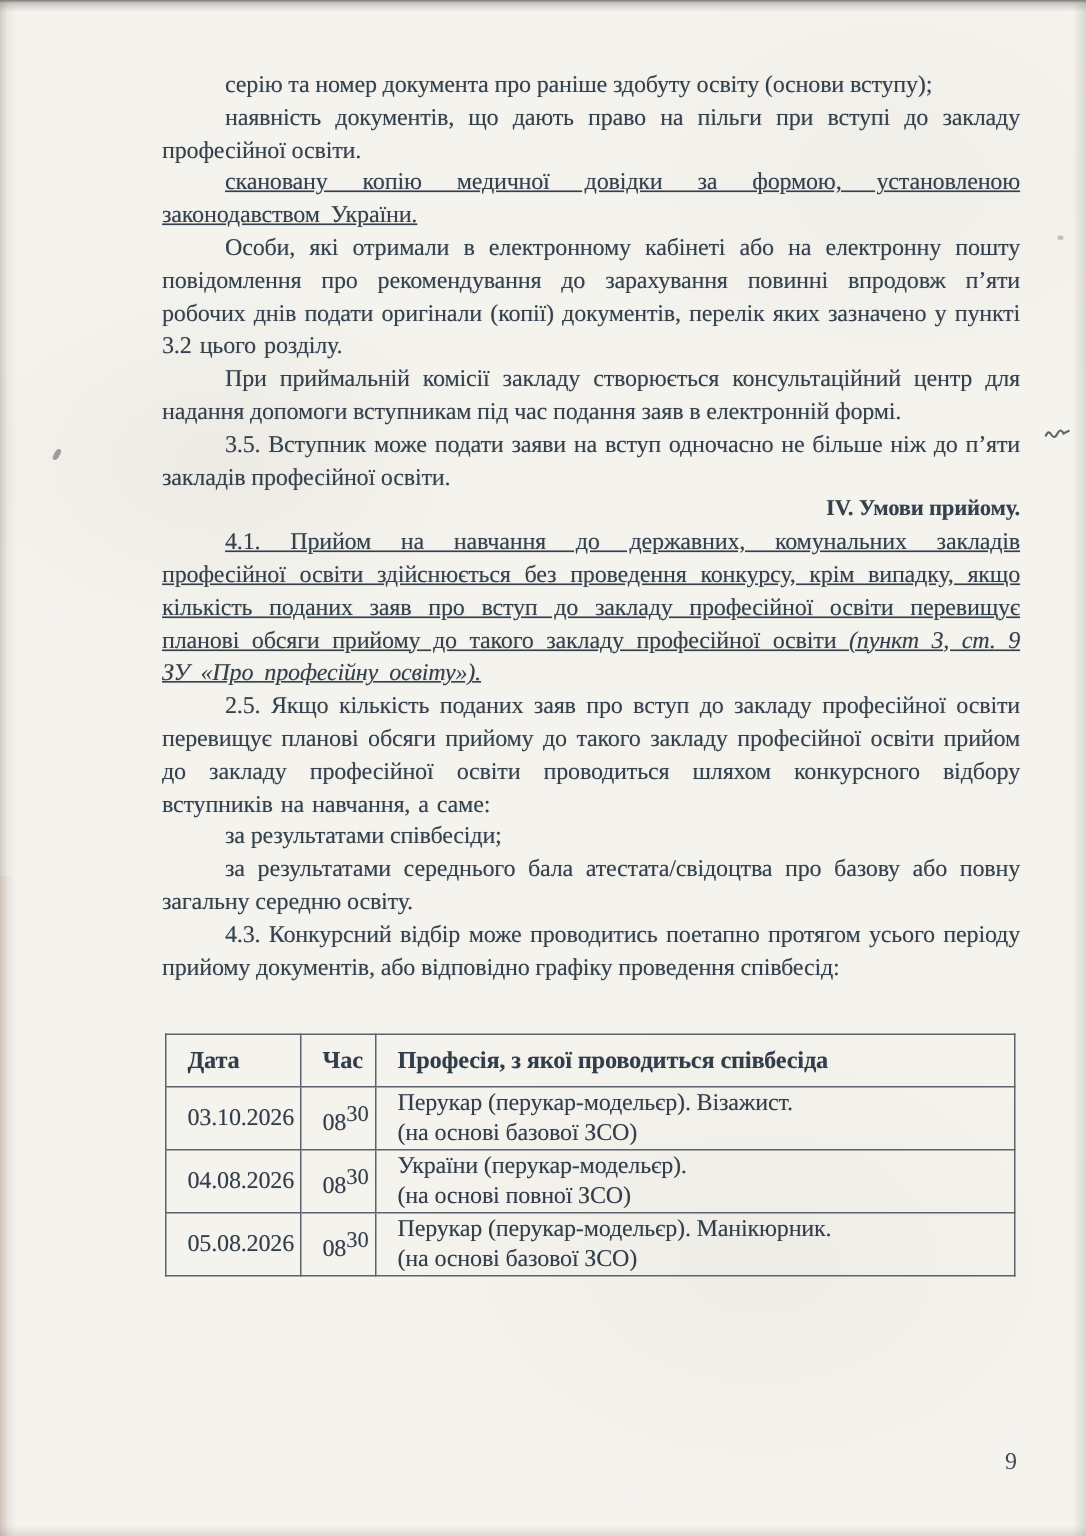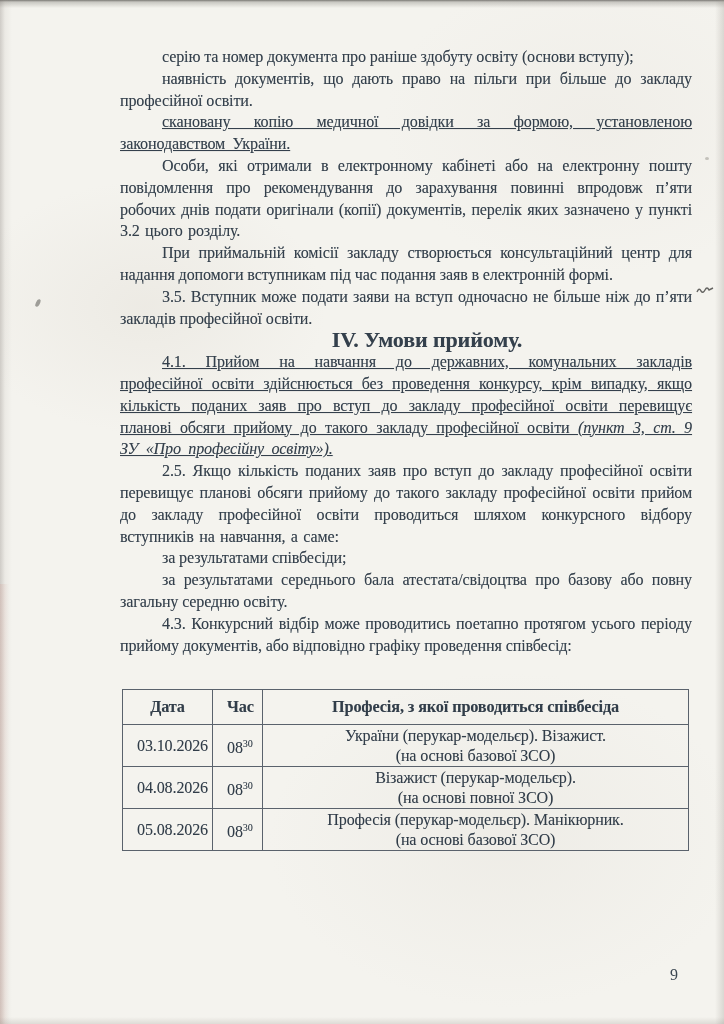--- a/index.html
+++ b/index.html
@@ -10,46 +10,45 @@
       radial-gradient(300px 220px at 82% 12%, rgba(236,233,227,0.5), rgba(236,233,227,0) 70%),
       radial-gradient(340px 240px at 70% 82%, rgba(229,226,219,0.4), rgba(229,226,219,0) 70%),
       #f4f3ee;
     font-family:"Liberation Serif","DejaVu Serif",serif;
   }
   .content {
     position:absolute; left:108px; top:46px; width:572px;
     color:#34404c; font-size:16px; line-height:21.8px;
     text-align:justify; letter-spacing:-0.1px;
     text-shadow:0.2px 0.2px 0.6px rgba(52,64,76,0.35);
-    margin-left:12px;
   }
   .content p { margin:0; text-indent:42px; }
   .sp1 { word-spacing:1.5px; }
   .sp2 { word-spacing:3.5px;text-decoration:underline; }
   .heading {
-    margin:33px 0 0 0; text-align:center; text-indent:0;
-    font-weight:bold; font-size:22px; line-height:21.8px;
+    margin:33px 0 0 0; text-align:right; text-indent:0;
+    font-weight:bold; font-size:15px; line-height:21.8px;
   }
   .ref-italic { font-style:italic; }
   table.schedule {
     border-collapse:collapse; table-layout:fixed;
     width:566px; margin:33px 0 0 2px;
     color:#313d49;
   }
   table.schedule col.c-date { width:90px; }
   table.schedule col.c-time { width:50px; }
   table.schedule col.c-prof { width:426px; }
   table.schedule th, table.schedule td {
-    border:1.2px solid #5a626c; text-align:center; vertical-align:middle;
+    border:1.2px solid #5a626c; vertical-align:middle;
     font-size:16px; line-height:19.5px; padding:0 14px;
     text-shadow:0.2px 0.2px 0.5px rgba(49,61,73,0.3);
   }
   table.schedule th { height:34px; font-weight:bold; font-size:16.2px; }
   table.schedule td { height:41px; }
-  td.time-cell sup { font-size:10px; vertical-align:6px; letter-spacing:0; }
+  td.time-cell sup { font-size:15px; vertical-align:6px; letter-spacing:0; }
   .basis-line { }
   .page-num { position:absolute; left:670px; top:966px; font-size:16px; color:#3c4752; }
   
   .edge-top { position:absolute; top:0; left:0; right:0; height:8px; pointer-events:none;
     background:linear-gradient(180deg, rgba(92,90,86,0.8) 0px, rgba(118,116,110,0.35) 2px, rgba(150,148,140,0) 8px); }
   .edge-left { position:absolute; top:0; bottom:0; left:0; width:12px; pointer-events:none;
     background:linear-gradient(90deg, rgba(128,121,116,0.32), rgba(160,150,144,0.1) 5px, rgba(160,150,144,0) 12px); }
   .edge-left-pink { position:absolute; left:0; bottom:0; width:9px; height:440px; pointer-events:none;
     background:linear-gradient(90deg, rgba(214,164,154,0.28), rgba(214,164,154,0) 100%); }
   .edge-right { position:absolute; top:0; bottom:0; right:0; width:9px; pointer-events:none;
@@ -63,21 +62,21 @@
   .dot-faint { position:absolute; left:705px; top:157px; width:4px; height:3px;
     background:#b3b0aa; border-radius:50%; opacity:0.75; }
 </style>
 </head>
 <body>
 
 <div class="page">
 
   <div class="content">
     <p>серію та номер документа про раніше здобуту освіту (основи вступу);</p>
-    <p>наявність документів, що дають право на пільги при більше до закладу професійної освіти.</p>
+    <p>наявність документів, що дають право на пільги при вступі до закладу професійної освіти.</p>
     <p class="sp2">скановану копію медичної довідки за формою, установленою законодавством України.</p>
     <p class="sp1">Особи, які отримали в електронному кабінеті або на електронну пошту повідомлення про рекомендування до зарахування повинні впродовж п’яти робочих днів подати оригінали (копії) документів, перелік яких зазначено у пункті 3.2 цього розділу.</p>
     <p>При приймальній комісії закладу створюється консультаційний центр для надання допомоги вступникам під час подання заяв в електронній формі.</p>
     <p>3.5. Вступник може подати заяви на вступ одночасно не більше ніж до п’яти закладів професійної освіти.</p>
 
     <p class="heading">IV. Умови прийому.</p>
 
     <p class="sp2"><span>4.1. Прийом на навчання до державних, комунальних закладів професійної освіти здійснюється без проведення конкурсу, крім випадку, якщо кількість поданих заяв про вступ до закладу професійної освіти перевищує планові обсяги прийому до такого закладу професійної освіти </span><span class="ref-italic">(пункт 3, ст. 9 ЗУ «Про професійну освіту»).</span></p>
     <p class="sp1">2.5. Якщо кількість поданих заяв про вступ до закладу професійної освіти перевищує планові обсяги прийому до такого закладу професійної освіти прийом до закладу професійної освіти проводиться шляхом конкурсного відбору вступників на навчання, а саме:</p>
     <p>за результатами співбесіди;</p>
@@ -95,37 +94,37 @@
           <th>Дата</th>
           <th>Час</th>
           <th>Професія, з якої проводиться співбесіда</th>
         </tr>
       </thead>
       <tbody>
         <tr>
           <td>03.10.2026</td>
           <td class="time-cell"><span>08</span><sup>30</sup></td>
           <td>
-            <div>України (перукар-модельєр). Візажист.</div>
+            <div>Перукар (перукар-модельєр). Візажист.</div>
             <div class="basis-line">(на основі базової ЗСО)</div>
           </td>
         </tr>
         <tr>
           <td>04.08.2026</td>
           <td class="time-cell"><span>08</span><sup>30</sup></td>
           <td>
-            <div>Візажист (перукар-модельєр).</div>
+            <div>України (перукар-модельєр).</div>
             <div class="basis-line">(на основі повної ЗСО)</div>
           </td>
         </tr>
         <tr>
           <td>05.08.2026</td>
           <td class="time-cell"><span>08</span><sup>30</sup></td>
           <td>
-            <div>Професія (перукар-модельєр). Манікюрник.</div>
+            <div>Перукар (перукар-модельєр). Манікюрник.</div>
             <div class="basis-line">(на основі базової ЗСО)</div>
           </td>
         </tr>
       </tbody>
     </table>
   </div>
 
   <div class="page-num">9</div>
 
   <div class="edge-top"></div>

